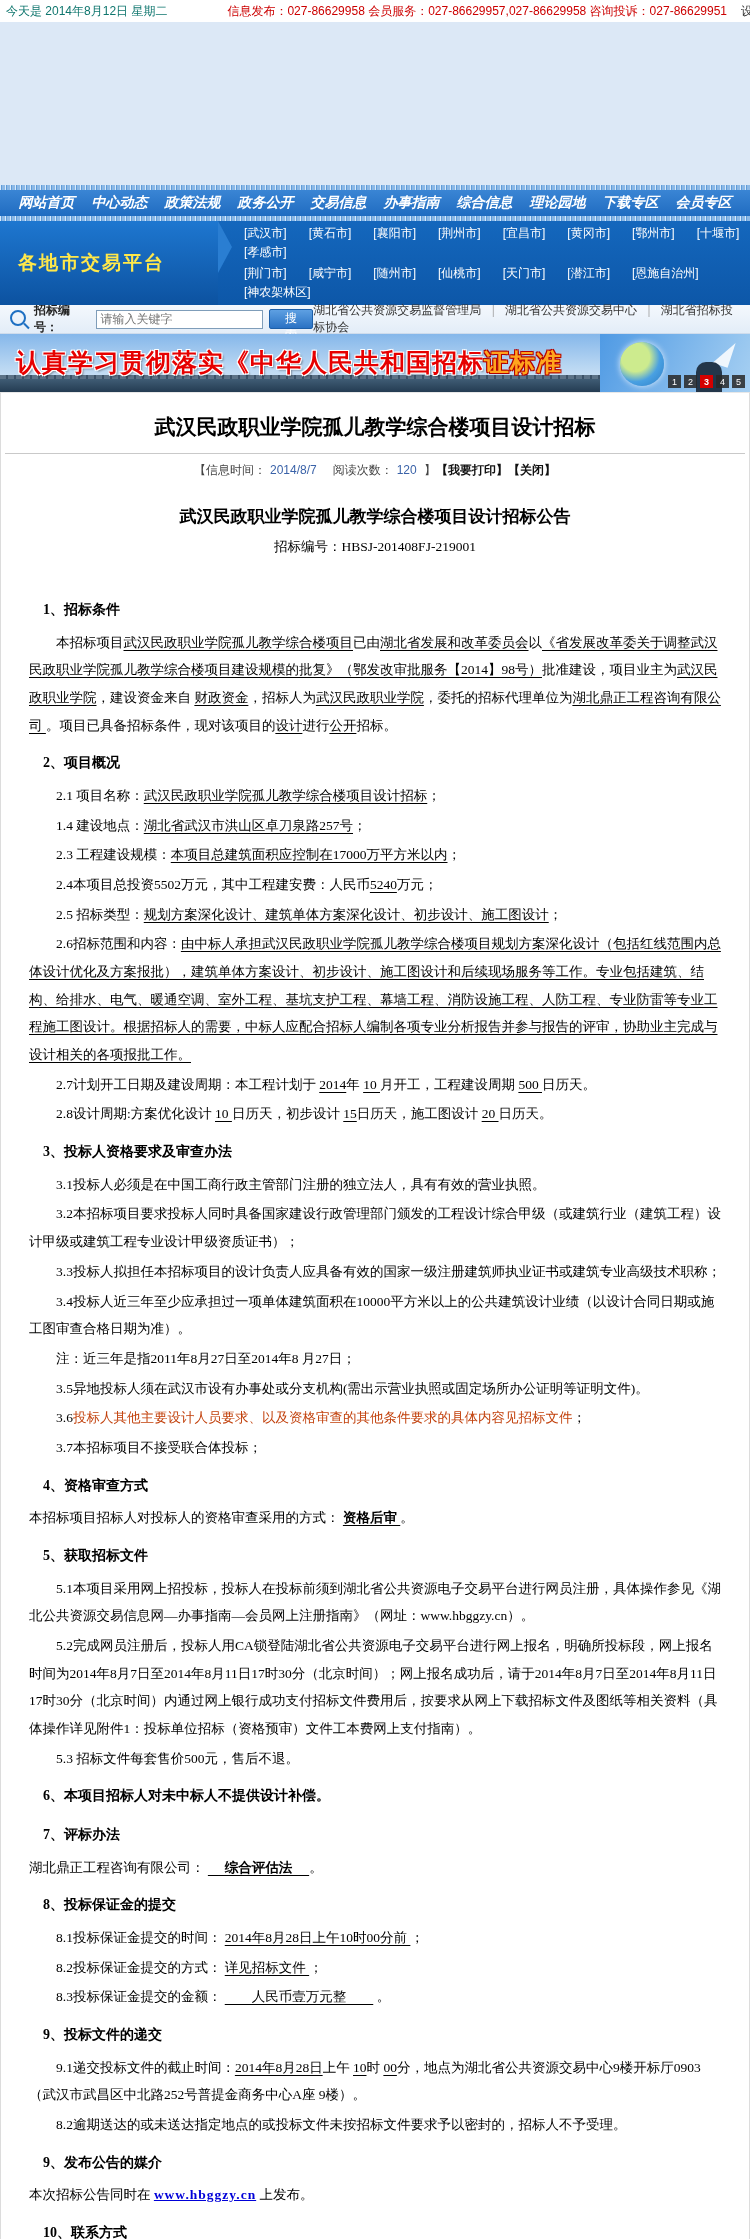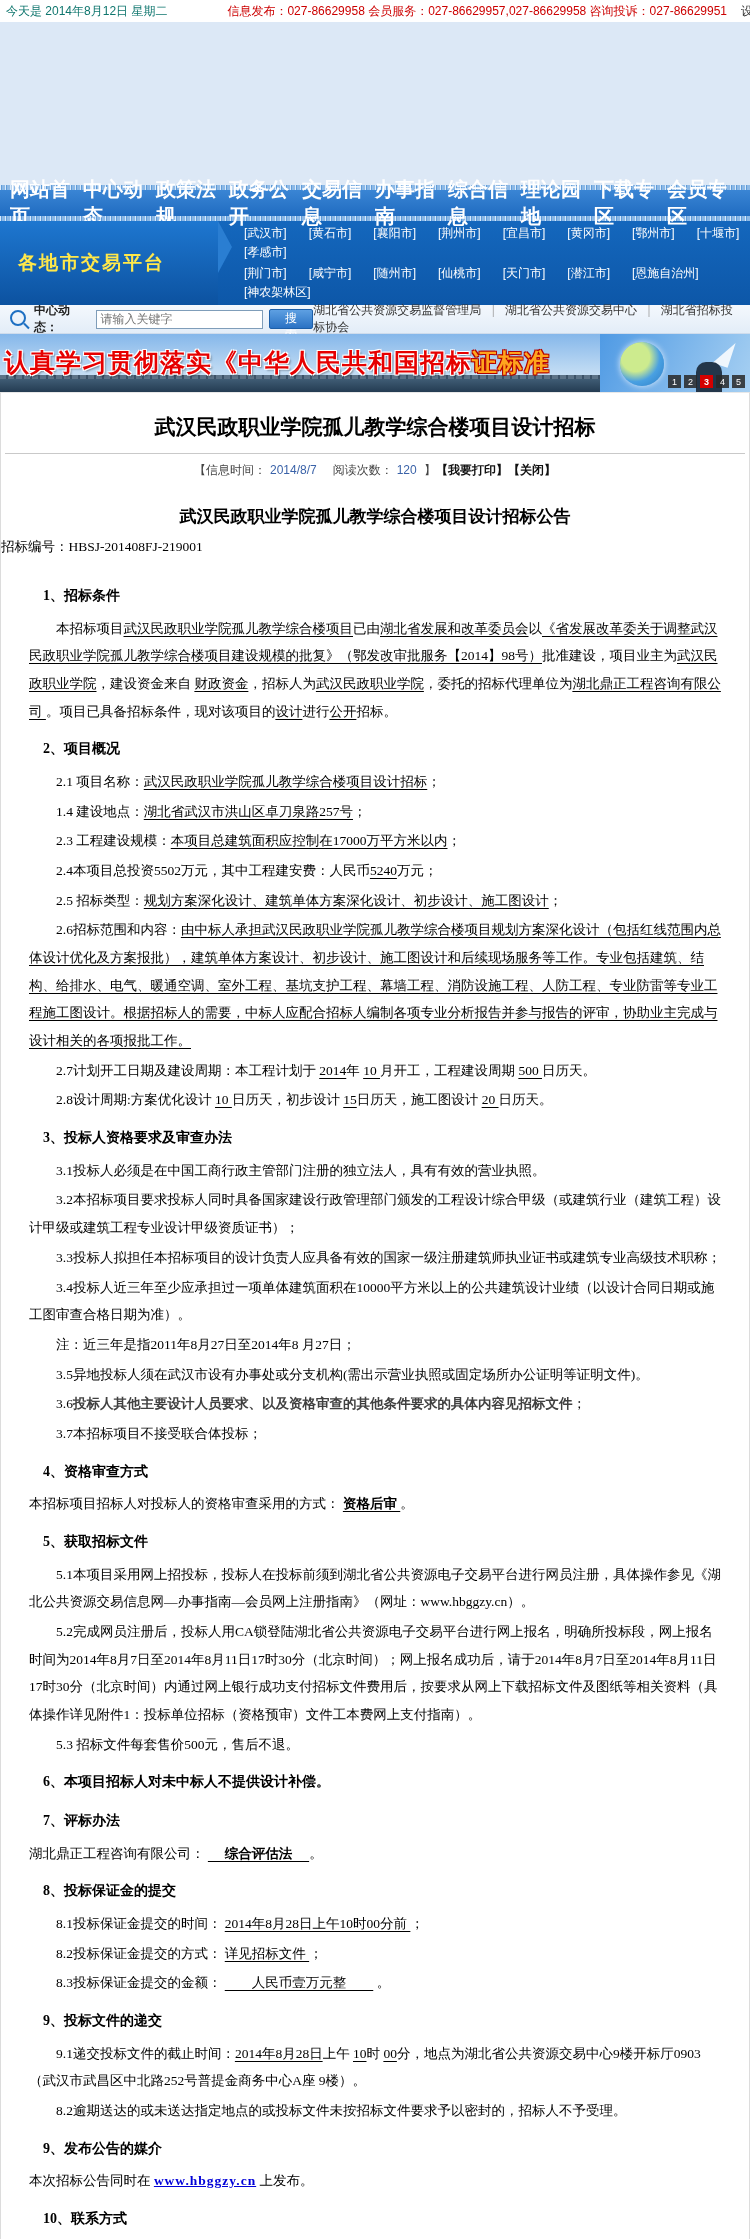--- a/index.html
+++ b/index.html
@@ -12,21 +12,21 @@
   .topbar .quicklinks{margin-left:14px;color:#333;}
   .topbar .ql{color:#333;text-decoration:none;cursor:pointer;}
 
   
   .site-banner{height:163px;background:#dce8f6;}
 
   
   .nav{background:linear-gradient(#3f8ad8,#1b67bd);}
   .ruler{height:5px;background-color:#8db9e6;background-image:repeating-linear-gradient(90deg,#d9eafc 0,#d9eafc 1px,#5f9bd8 1px,#5f9bd8 2px,transparent 2px,transparent 5px);}
   .nav-items{display:flex;justify-content:space-around;align-items:center;height:26px;padding:0 10px;}
-  .nav-item{color:#fff;font-weight:bold;font-size:20px;text-decoration:none;cursor:pointer;}
+  .nav-item{color:#fff;font-weight:bold;font-size:14px;text-decoration:none;cursor:pointer;font-style:italic;}
 
   
   .cities{display:flex;background:linear-gradient(#1467bd,#0d57a8);min-height:52px;}
   .cities-label{position:relative;width:218px;display:flex;align-items:center;background:linear-gradient(#1e77d0,#0c52a0);}
   .cities-label .lbl{color:#ffe84a;font-weight:bold;font-size:19px;letter-spacing:2px;padding-left:18px;}
   .cities-label .arrow{position:absolute;right:-14px;top:0;width:0;height:0;border-top:26px solid transparent;border-bottom:26px solid transparent;border-left:14px solid #2a7ed2;z-index:2;}
   .cities-links{flex:1;display:flex;flex-direction:column;justify-content:center;gap:4px;padding:4px 0 4px 26px;}
   .city-row{display:flex;flex-wrap:wrap;gap:2px 22px;}
   .city{color:#fff;font-size:12px;text-decoration:none;cursor:pointer;white-space:nowrap;}
 
@@ -42,42 +42,42 @@
   .orgs .sep{color:#999;margin:0 6px;}
 
   
   .banner{position:relative;height:58px;overflow:hidden;background:linear-gradient(#85b7ea 0%,#b8d6f2 55%,#dcebf9 100%);}
   .skyline{position:absolute;left:0;right:0;bottom:0;height:15px;background:linear-gradient(#44617a,#243c52);}
   .bridge{position:absolute;left:0;right:150px;bottom:13px;height:4px;background:repeating-linear-gradient(90deg,#5d7388 0,#5d7388 6px,#3c5268 6px,#3c5268 8px);}
   .globe-panel{position:absolute;right:0;top:0;width:150px;height:100%;background:linear-gradient(115deg,#4f9ae4,#a7d0f2);}
   .globe{position:absolute;right:86px;top:8px;width:44px;height:44px;border-radius:50%;background:radial-gradient(circle at 35% 35%,#cdeb8e 0 35%,#49a0e2 60%,#2b7cc4 100%);box-shadow:0 0 6px rgba(255,255,255,.8);}
   .swoosh{position:absolute;right:18px;top:6px;width:0;height:0;border-left:16px solid transparent;border-bottom:26px solid rgba(255,255,255,.85);transform:rotate(18deg);}
   .person{position:absolute;right:28px;bottom:0;width:26px;height:30px;background:#23364a;border-radius:10px 10px 0 0;}
-  .slogan{position:absolute;left:4px;top:12px;font-size:25px;font-weight:bold;font-family:"Liberation Serif","DejaVu Serif",serif;white-space:nowrap;}
+  .slogan{position:absolute;left:16px;top:12px;font-size:25px;font-weight:bold;font-family:"Liberation Serif","DejaVu Serif",serif;white-space:nowrap;}
   .red-slogan{color:#e60000;text-shadow:-1px -1px 0 #fff,1px -1px 0 #fff,-1px 1px 0 #fff,1px 1px 0 #fff,2px 2px 2px rgba(0,0,0,.35);letter-spacing:1px;}
   .orange-slogan{color:#ffa51e;text-shadow:-1px -1px 0 #b40000,1px -1px 0 #b40000,-1px 1px 0 #b40000,1px 1px 0 #b40000;letter-spacing:1px;}
   .pager{position:absolute;right:5px;bottom:4px;display:flex;gap:3px;}
   .pg{width:13px;height:13px;background:rgba(40,40,40,.85);color:#fff;font-size:9px;display:flex;align-items:center;justify-content:center;cursor:pointer;}
   .pg.active{background:#d40000;font-weight:bold;}
 
   
   .content{border:1px solid #dcdcdc;border-top:1px solid #e8e8e8;background:#fff;padding:14px 0 60px 0;min-height:1620px;}
   .page-title{font-family:"Liberation Serif","DejaVu Serif",serif;font-size:21px;font-weight:bold;text-align:center;margin:6px 20px 12px 20px;}
   .content hr{border:none;border-top:1px solid #c9c9c9;margin:0 4px 8px 4px;}
   .meta{text-align:center;font-size:12px;color:#444;margin-bottom:26px;}
   .meta .mval{color:#3a62a8;margin:0 4px;}
   .meta .mbtn{font-weight:bold;color:#111;cursor:pointer;}
   .ann-heading{font-family:"Liberation Serif","DejaVu Serif",serif;font-size:17px;font-weight:bold;text-align:center;margin:20px 30px 10px 30px;}
-  .bid-no{font-family:"Liberation Serif","DejaVu Serif",serif;font-size:13.5px;text-align:left;margin-bottom:26px;}
+  .bid-no{font-family:"Liberation Serif","DejaVu Serif",serif;font-size:13.5px;text-align:center;margin-bottom:40px;}
   .article{font-family:"Liberation Serif","DejaVu Serif",serif;font-size:13.5px;line-height:2.05;padding:0 28px;}
   .article .h2{font-weight:bold;font-size:14px;text-indent:1em;margin:10px 0 4px 0;}
   .article .p{text-indent:2em;margin:2px 0;}
   .article .pn{text-indent:0;margin:2px 0;}
   .article .u{text-decoration:underline;text-underline-offset:3px;}
-  .article .red{color:#404040;font-weight:bold;}
+  .article .red{color:#c2410c;font-weight:normal;}
   .article .b{font-weight:bold;}
   .article .link{color:#0000d8;font-weight:bold;text-decoration:underline;cursor:pointer;letter-spacing:1px;}
 </style>
 </head>
 <body>
 
 <div class="topbar">
   <span class="date">今天是 2014年8月12日 星期二</span>
   <span class="hotlines">信息发布：027-86629958 会员服务：027-86629957,027-86629958 咨询投诉：027-86629951</span>
   <span class="quicklinks"><a class="ql">设为首页</a></span>
@@ -127,21 +127,21 @@
         <a class="city">[天门市]</a>
         <a class="city">[潜江市]</a>
         <a class="city">[恩施自治州]</a>
         <a class="city">[神农架林区]</a>
       </div>
   </div>
 </div>
 
 <div class="searchbar">
   <span class="mag"></span>
-  <span class="slabel">中心动态：</span>
+  <span class="slabel">招标编号：</span>
   <input class="search-input" placeholder="请输入关键字" style="">
   <button class="sbtn">搜索</button>
   <span class="orgs"><a class="org">湖北省公共资源交易监督管理局</a><span class="sep">｜</span><a class="org">湖北省公共资源交易中心</a><span class="sep">｜</span><a class="org">湖北省招标投标协会</a></span>
 </div>
 
 <div class="banner">
   <div class="skyline"></div>
   <div class="bridge"></div>
   <div class="globe-panel">
     <span class="swoosh"></span>

